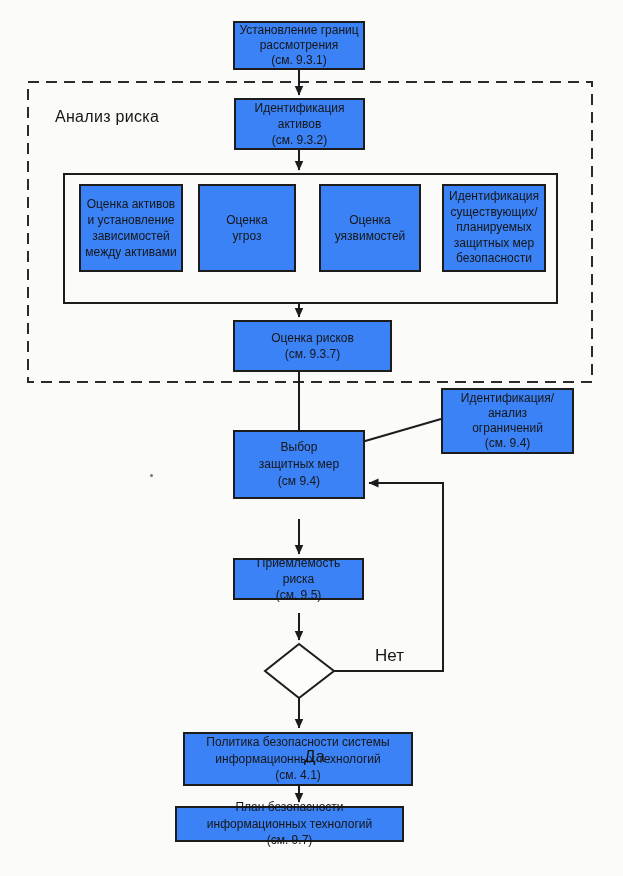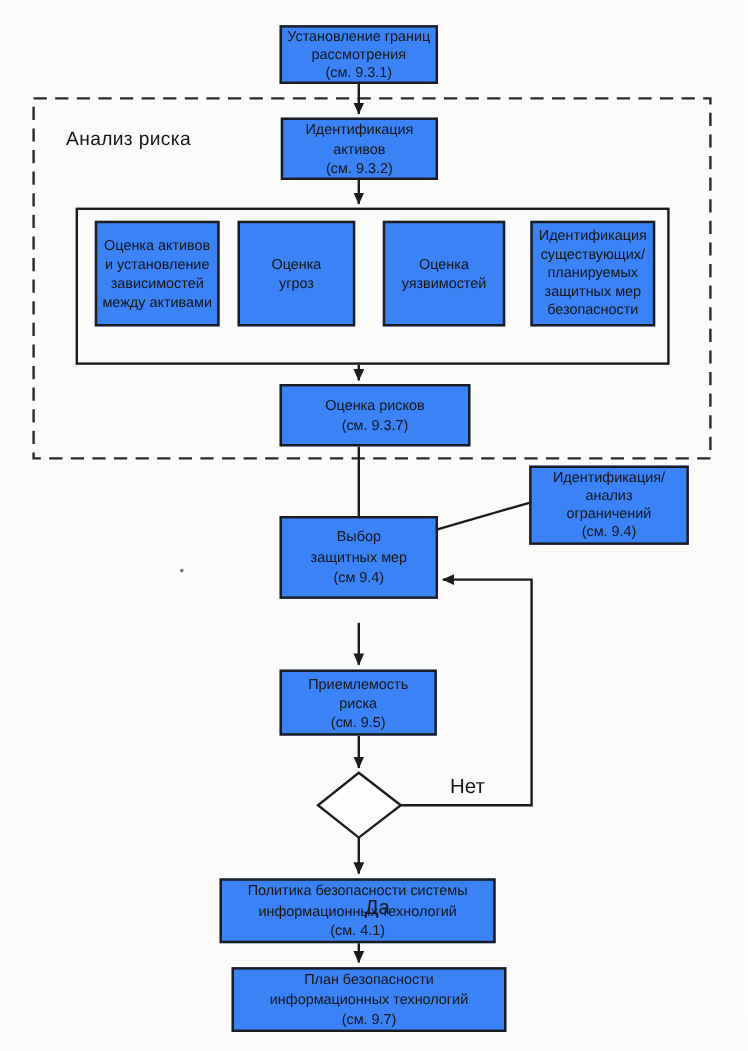--- a/index.html
+++ b/index.html
@@ -125,30 +125,30 @@
 
   <div class="node" style="left:441px; top:388px; width:133px; height:66px; line-height:15px;">Идентификация/
 анализ
 ограничений
 (см. 9.4)</div>
 
   <div class="node" style="left:233px; top:430px; width:132px; height:69px; line-height:17px;">Выбор
 защитных мер
 (см 9.4)</div>
 
-  <div class="node" style="left:233px; top:558px; width:131px; height:55px; line-height:16px;">Приемлемость
+  <div class="node" style="left:233px; top:558px; width:131px; height:42px; line-height:16px;">Приемлемость
 риска
 (см. 9.5)</div>
 
   <div class="edge-label" style="left:375px; top:646px;">Нет</div>
   <div class="edge-label" style="left:304px; top:699px;margin-top:48px;">Да</div>
 
   <div class="node" style="left:183px; top:732px; width:230px; height:54px; line-height:16.5px;">Политика безопасности системы
 информационных технологий
 (см. 4.1)</div>
 
-  <div class="node" style="left:193px; top:806px; width:229px; height:54px; line-height:16.5px;">План безопасности
+  <div class="node" style="left:175px; top:806px; width:229px; height:36px; line-height:16.5px;">План безопасности
 информационных технологий
 (см. 9.7)</div>
 
   <div class="speck" style="left:150px; top:474px;"></div>
 
 </div>
 
 </body></html>

